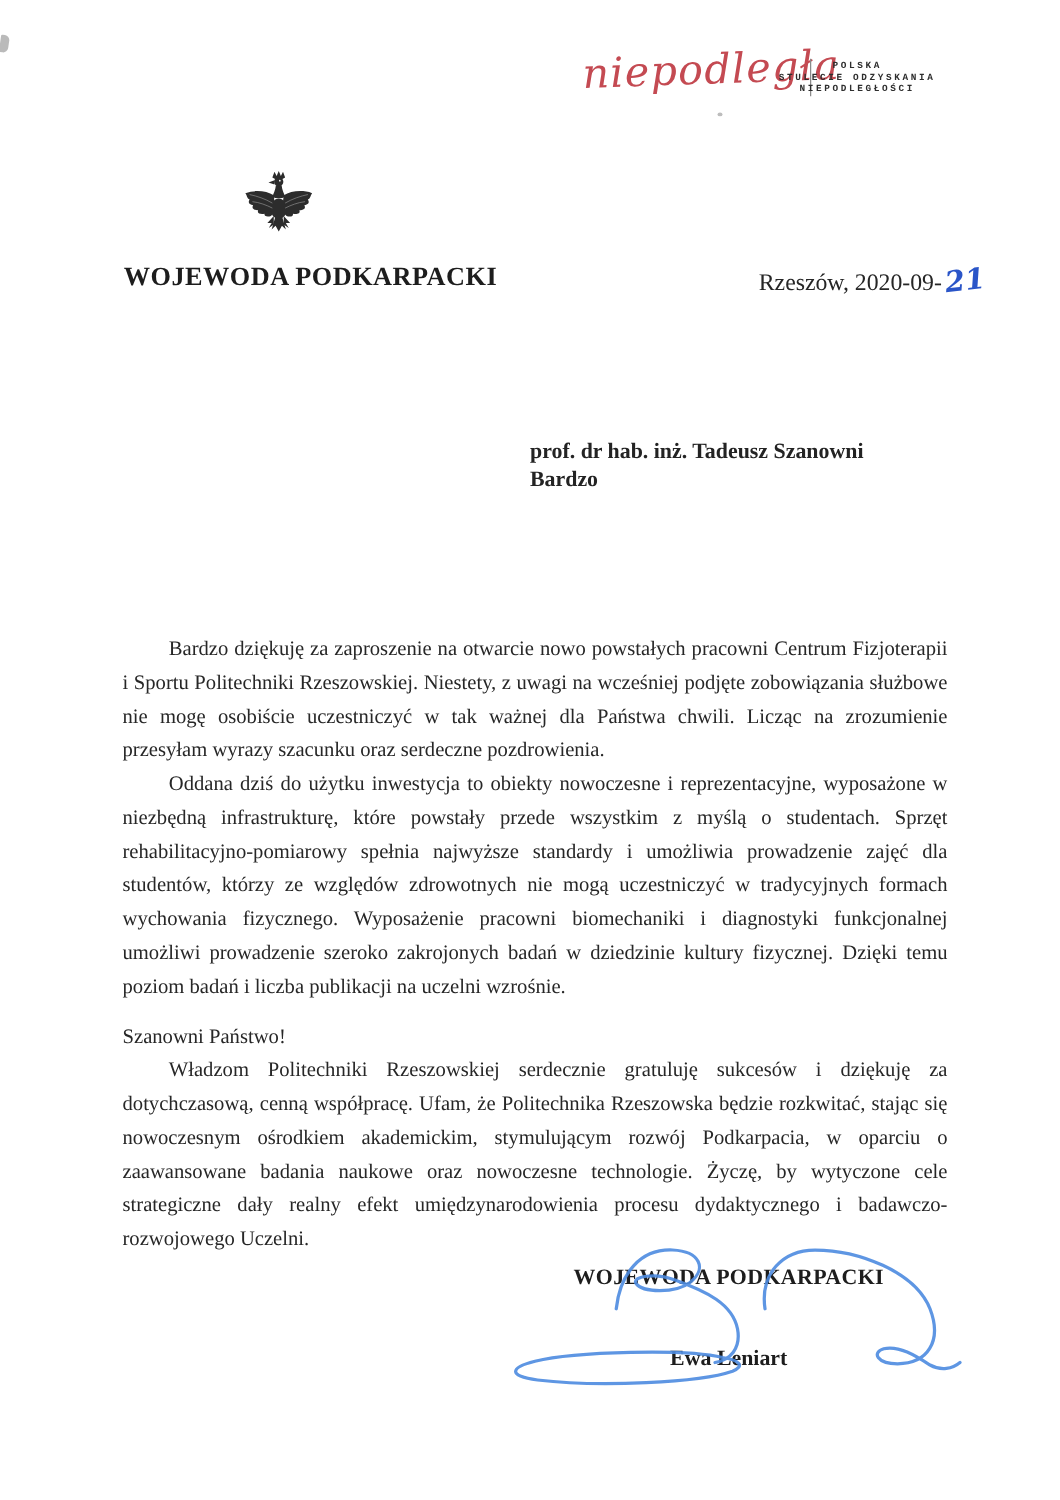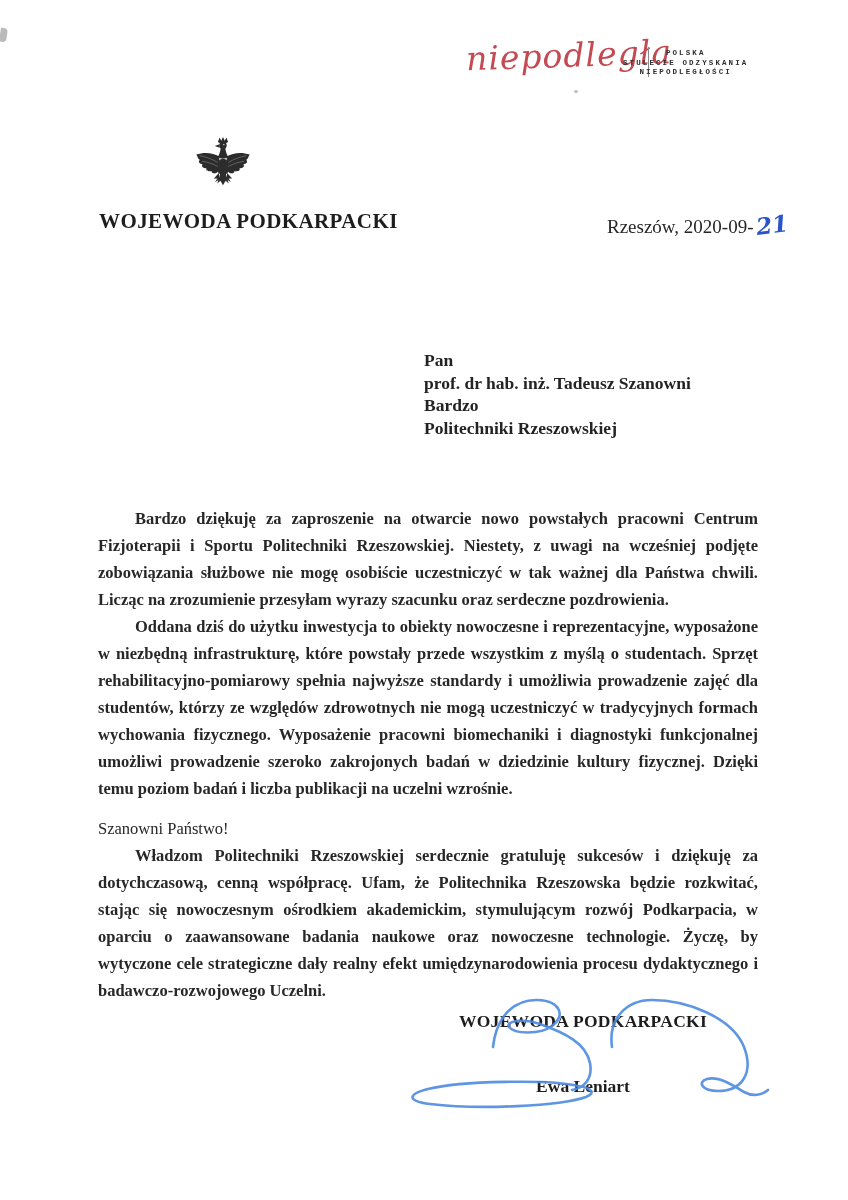--- a/index.html
+++ b/index.html
@@ -64,21 +64,21 @@
     font-size:17.5px;font-weight:bold;line-height:22.5px;color:#232323;
   }
 
   
   .bodytext{
     position:absolute;left:98px;top:505px;width:660px;bottom:192px;
     font-size:16.5px;line-height:27px;text-align:justify;
     overflow:hidden;color:#272727;
   }
   .bodytext p{margin:0;}
-  .bodytext p.indent{text-indent:37px;font-weight:bold;}
+  .bodytext p.indent{text-indent:37px;}
   .salutation{margin-top:13px !important;}
 
   
   .sig-title{
     position:absolute;left:452px;top:1011px;width:262px;text-align:center;
     font-size:17.5px;font-weight:bold;letter-spacing:.3px;color:#1d1d1d;
     white-space:nowrap;
   }
   .sig-name{
     position:absolute;left:452px;top:1076px;width:262px;text-align:center;
@@ -140,24 +140,22 @@
     </svg>
   </div>
 
   <div class="office-title">WOJEWODA PODKARPACKI</div>
 
   <div class="date-line">
     <span>Rzeszów, 2020-09-</span><span class="date-hand">21</span>
   </div>
 
   <div class="recipient">
-    <div>Pan</div>
     <div>prof. dr hab. inż. Tadeusz Szanowni</div>
     <div>Bardzo</div>
-    <div>Politechniki Rzeszowskiej</div>
   </div>
 
   <div class="bodytext">
     <p class="indent">Bardzo dziękuję za zaproszenie na otwarcie nowo powstałych pracowni Centrum Fizjoterapii i Sportu Politechniki Rzeszowskiej. Niestety, z uwagi na wcześniej podjęte zobowiązania służbowe nie mogę osobiście uczestniczyć w tak ważnej dla Państwa chwili. Licząc na zrozumienie przesyłam wyrazy szacunku oraz serdeczne pozdrowienia.</p>
     <p class="indent">Oddana dziś do użytku inwestycja to obiekty nowoczesne i reprezentacyjne, wyposażone w niezbędną infrastrukturę, które powstały przede wszystkim z myślą o studentach. Sprzęt rehabilitacyjno-pomiarowy spełnia najwyższe standardy i umożliwia prowadzenie zajęć dla studentów, którzy ze względów zdrowotnych nie mogą uczestniczyć w tradycyjnych formach wychowania fizycznego. Wyposażenie pracowni biomechaniki i diagnostyki funkcjonalnej umożliwi prowadzenie szeroko zakrojonych badań w dziedzinie kultury fizycznej. Dzięki temu poziom badań i liczba publikacji na uczelni wzrośnie.</p>
     <p class="salutation">Szanowni Państwo!</p>
     <p class="indent">Władzom Politechniki Rzeszowskiej serdecznie gratuluję sukcesów i dziękuję za dotychczasową, cenną współpracę. Ufam, że Politechnika Rzeszowska będzie rozkwitać, stając się nowoczesnym ośrodkiem akademickim, stymulującym rozwój Podkarpacia, w oparciu o zaawansowane badania naukowe oraz nowoczesne technologie. Życzę, by wytyczone cele strategiczne dały realny efekt umiędzynarodowienia procesu dydaktycznego i badawczo-rozwojowego Uczelni.</p>
   </div>
 
   <div class="sig-title">WOJEWODA PODKARPACKI</div>

